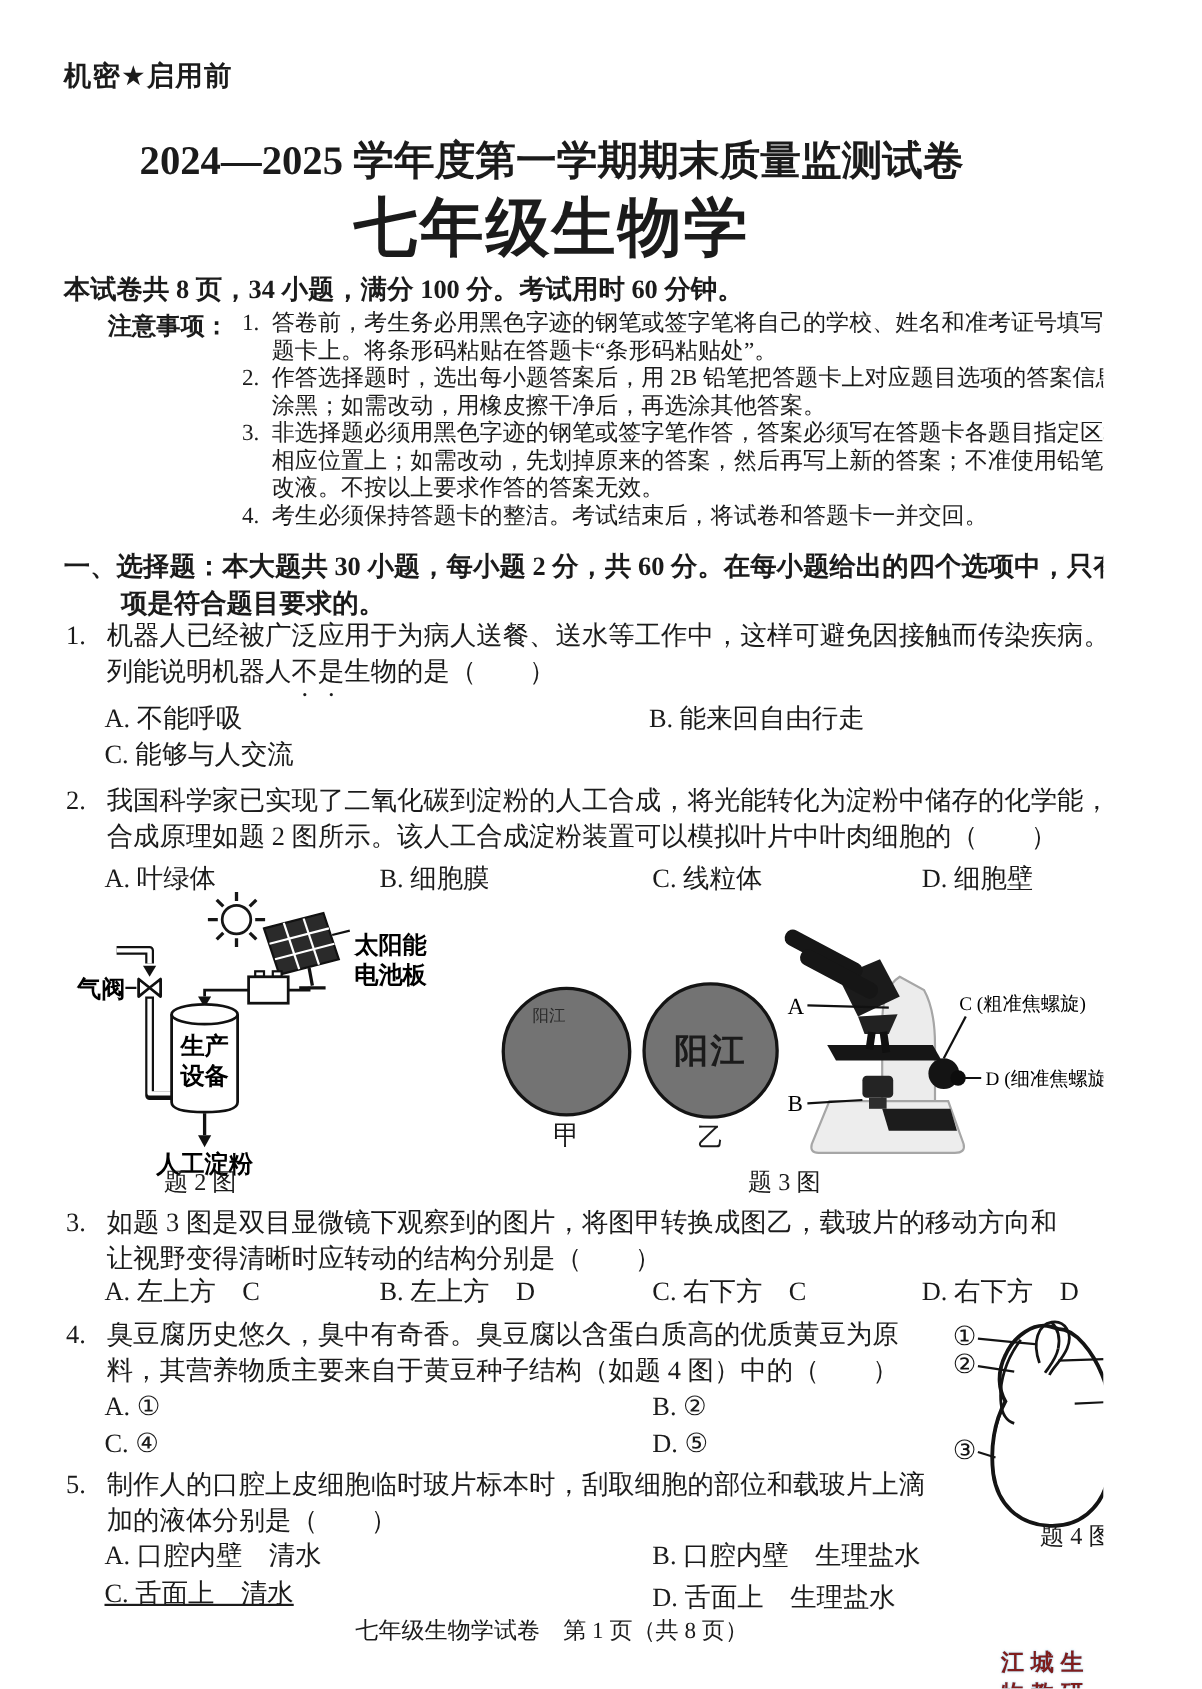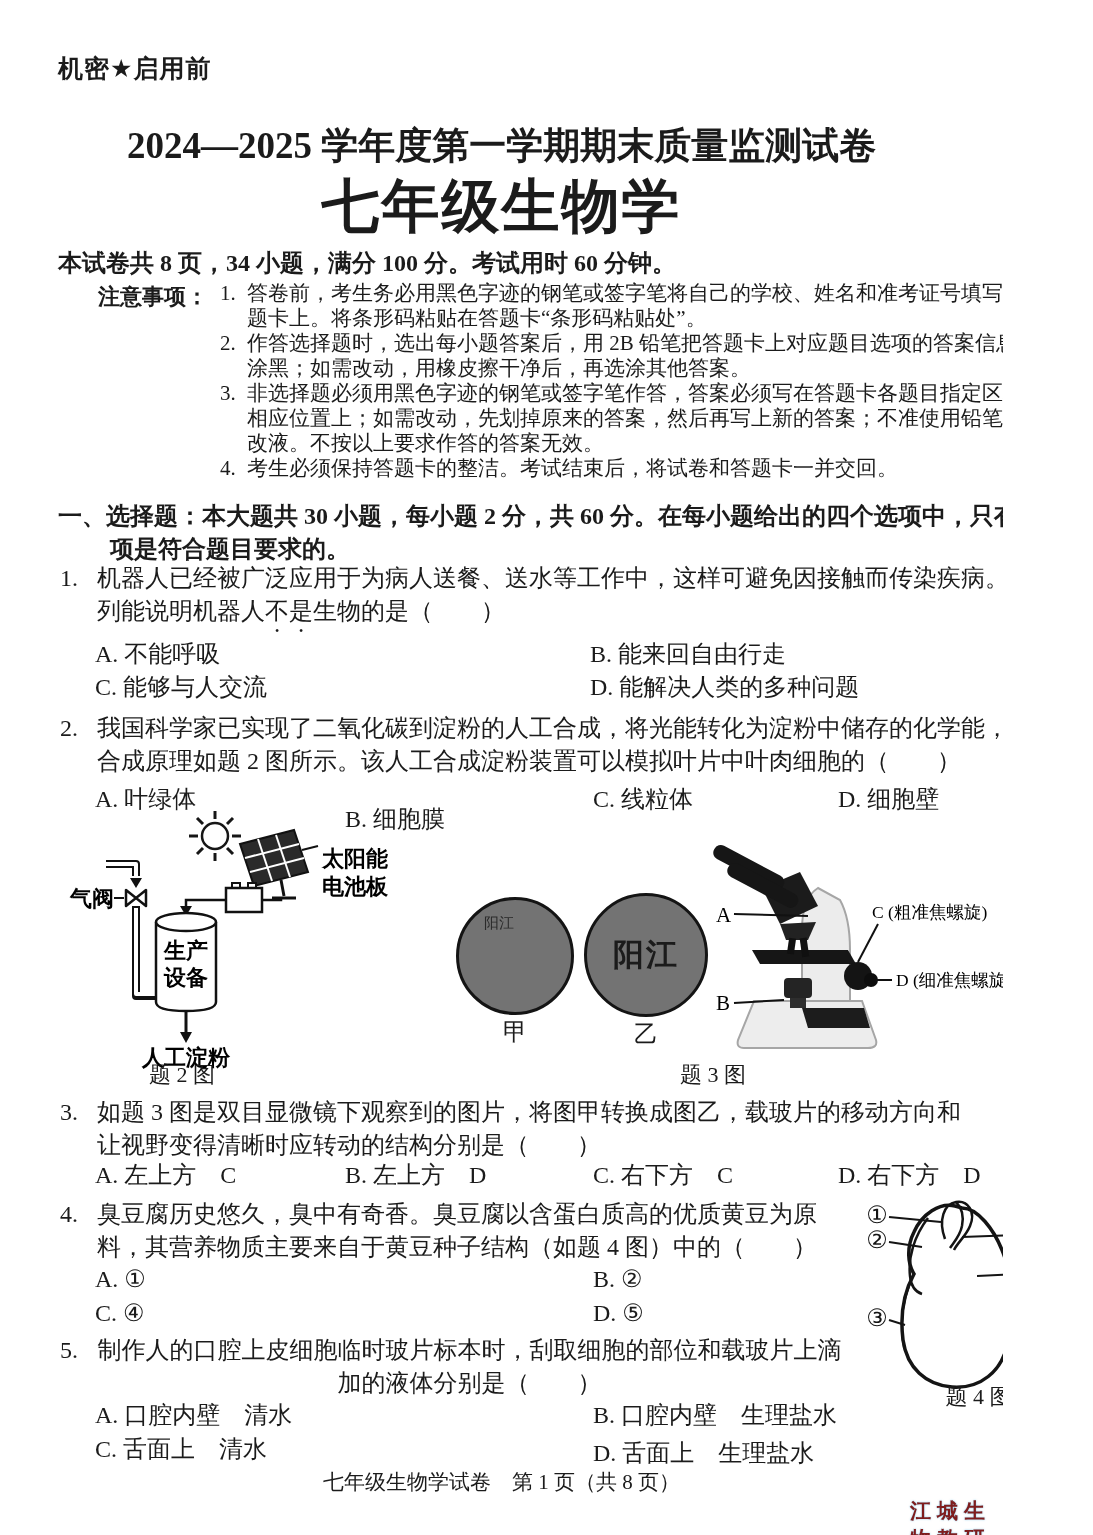--- a/index.html
+++ b/index.html
@@ -87,28 +87,27 @@
 
   <div class="abs section"><span>一、</span><span>选择题：本大题共 30 小题，每小题 2 分，共 60 分。在每小题给出的四个选项中，只有一项是符合题目要求的。</span></div>
 
   <div class="abs q" style="top:562px;">
     <span class="qnum">1.</span>
     <div class="qtext" style="width:945px;"><span>机器人已经被广泛应用于为病人送餐、送水等工作中，这样可避免因接触而传染疾病。下列能说明机器人</span><span class="emph">不是</span><span>生物的是（　　）</span></div>
   </div>
   <div class="opt" style="left:95px;top:641px;">A. 不能呼吸</div>
   <div class="opt" style="left:590px;top:641px;">B. 能来回自由行走</div>
   <div class="opt" style="left:95px;top:674px;">C. 能够与人交流</div>
-  <div class="opt" style="left:590px;top:674px;">D. 能解决人类的多种问题</div>
 
   <div class="abs q" style="top:712px;">
     <span class="qnum">2.</span>
     <div class="qtext" style="width:945px;">我国科学家已实现了二氧化碳到淀粉的人工合成，将光能转化为淀粉中储存的化学能，其合成原理如题 2 图所示。该人工合成淀粉装置可以模拟叶片中叶肉细胞的（　　）</div>
   </div>
   <div class="opt" style="left:95px;top:786px;">A. 叶绿体</div>
-  <div class="opt" style="left:345px;top:786px;margin-top:20px;">B. 细胞膜</div>
+  <div class="opt" style="left:345px;top:786px;">B. 细胞膜</div>
   <div class="opt" style="left:593px;top:786px;">C. 线粒体</div>
   <div class="opt" style="left:838px;top:786px;">D. 细胞壁</div>
 
   <svg class="abs" style="left:50px;top:806px;" width="380" height="290" viewBox="0 0 380 290">
 
     <g stroke="#161616" stroke-width="3" fill="none">
       <circle cx="165" cy="30" r="13" stroke-width="2.5" fill="#ffffff"></circle>
       <line x1="182" y1="30" x2="191" y2="30"></line>
         <line x1="148" y1="30" x2="139" y2="30"></line>
       <line x1="165" y1="13" x2="165" y2="5"></line>
@@ -261,23 +260,23 @@
       <text x="27" y="56">②</text>
       <text x="27" y="134">③</text>
       <text x="182" y="49">④</text>
       <text x="182" y="88">⑤</text>
     </g>
   </svg>
   <div class="fig-cap" style="left:871px;top:1382px;width:215px;">题 4 图</div>
 
   <div class="abs q" style="top:1334px;">
     <span class="qnum">5.</span>
-    <div class="qtext" style="width:745px;text-align:center;">制作人的口腔上皮细胞临时玻片标本时，刮取细胞的部位和载玻片上滴加的液体分别是（　　）</div>
+    <div class="qtext" style="width:745px;">制作人的口腔上皮细胞临时玻片标本时，刮取细胞的部位和载玻片上滴加的液体分别是（　　）</div>
   </div>
   <div class="opt" style="left:95px;top:1402px;">A. 口腔内壁　清水</div>
   <div class="opt" style="left:593px;top:1402px;">B. 口腔内壁　生理盐水</div>
-  <div class="opt" style="left:95px;top:1436px;">C. 舌面上　清水</div>
+  <div class="opt" style="left:95px;top:1436px;text-decoration:underline;">C. 舌面上　清水</div>
   <div class="opt" style="left:593px;top:1440px;">D. 舌面上　生理盐水</div>
 
   <div class="abs footer">七年级生物学试卷　第 1 页（共 8 页）</div>
   <div class="abs watermark">江城生物教研</div>
 
 </div>
 
 </body></html>

